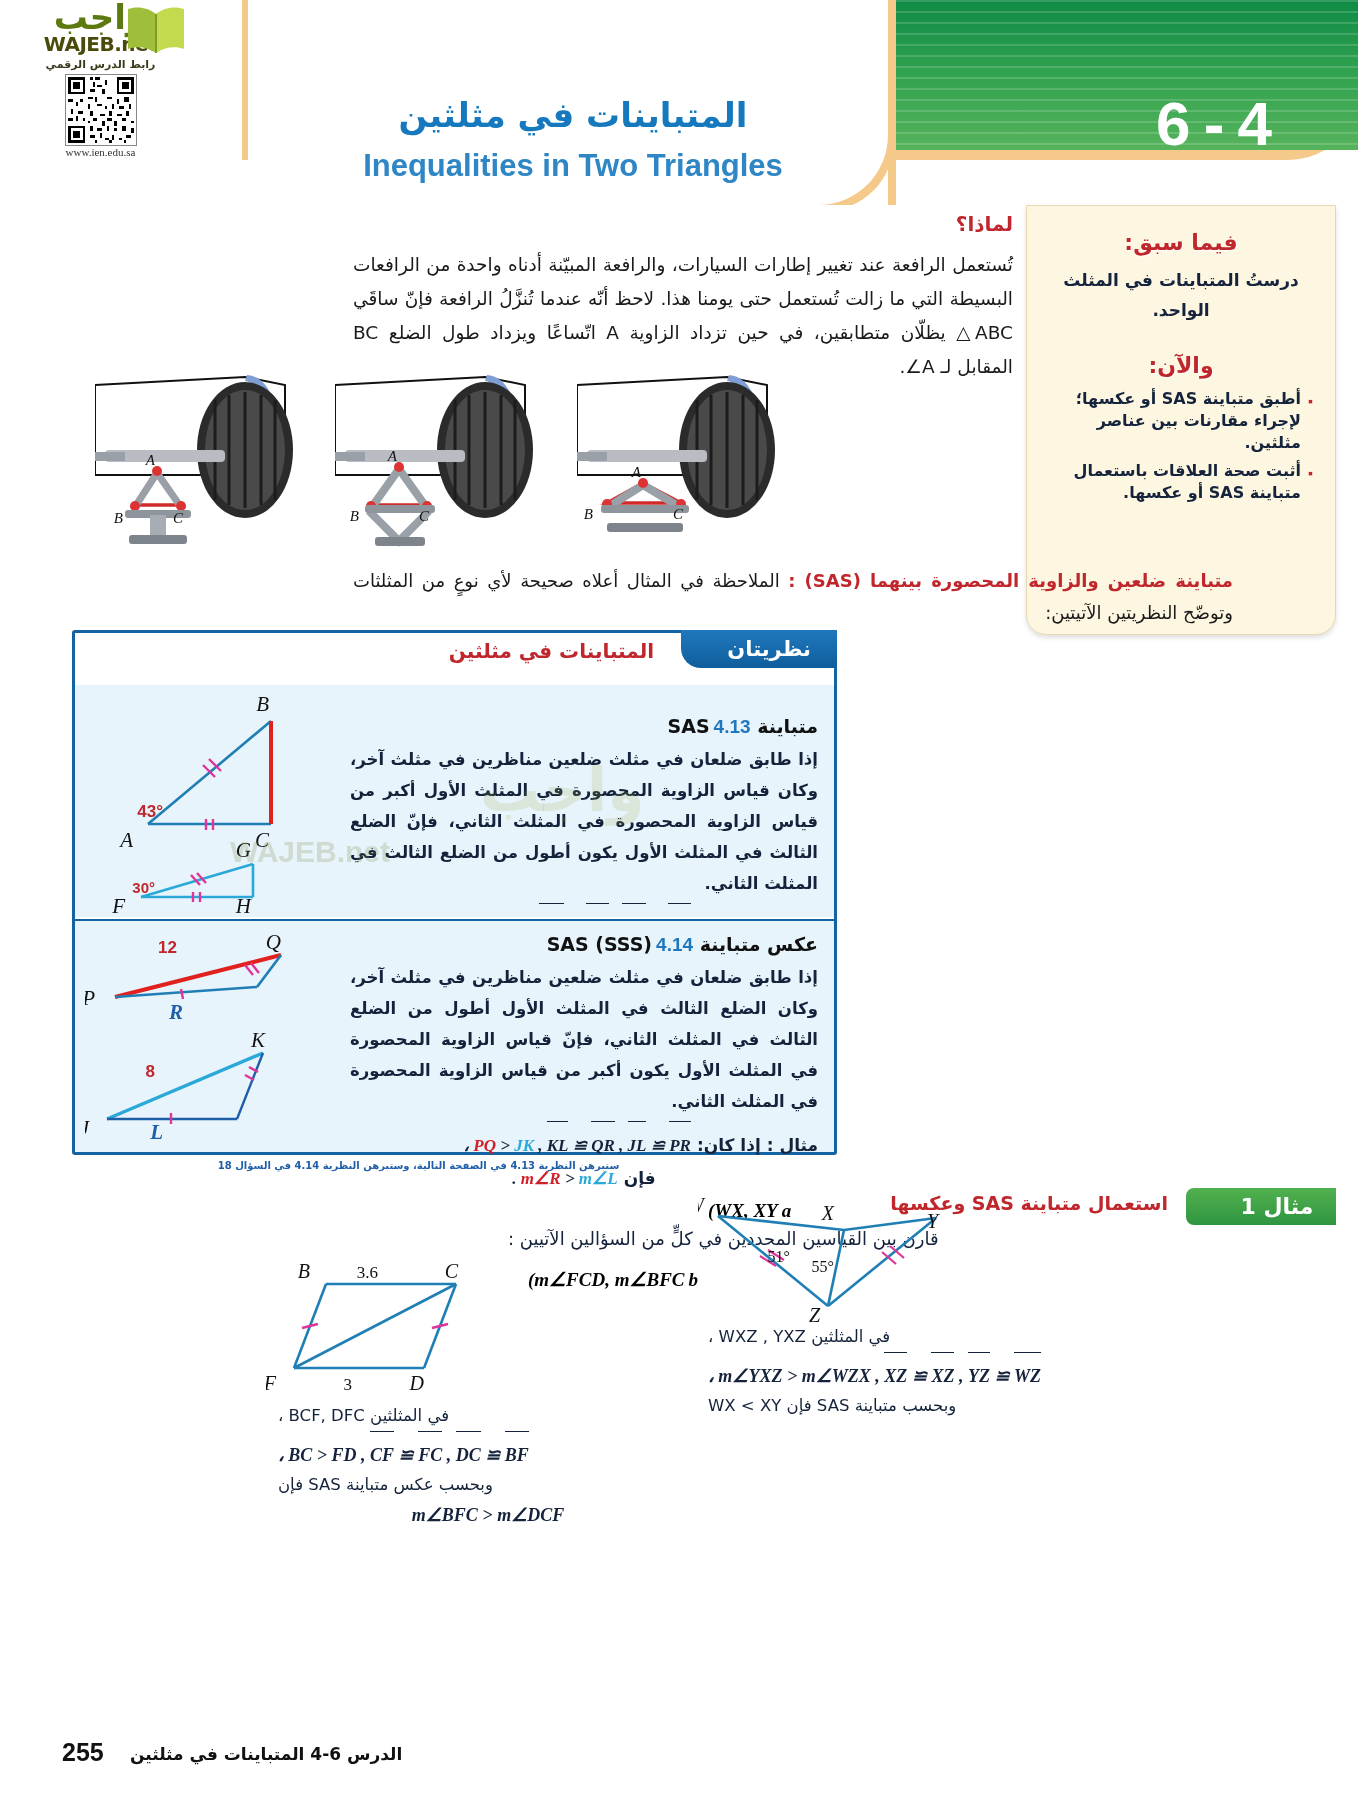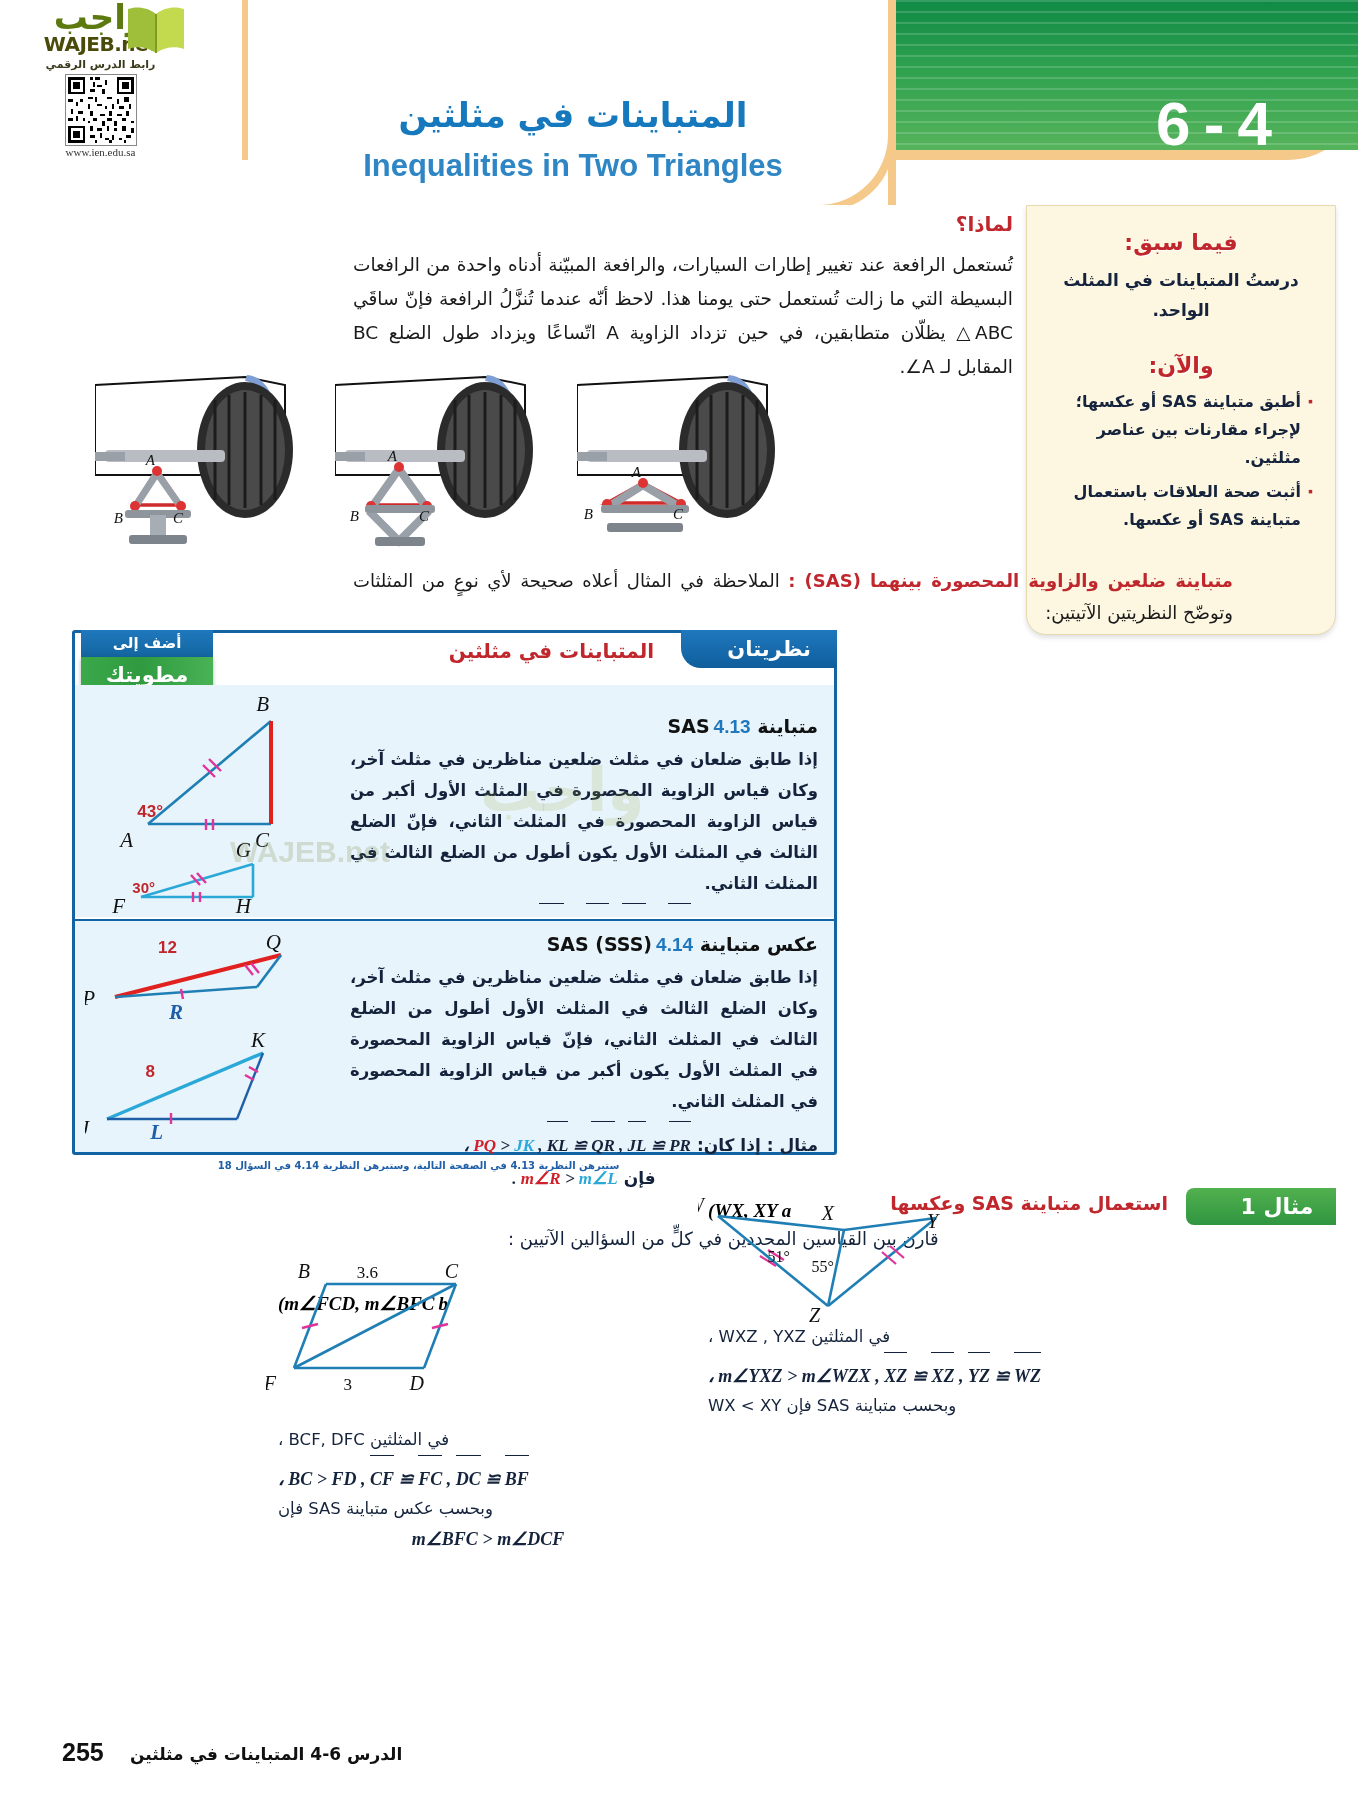--- a/index.html
+++ b/index.html
@@ -72,21 +72,21 @@
   }
   .side-head{
     color:#c0272d; font-weight:bold; font-size:22px;
     font-family:"DejaVu Sans",sans-serif; margin-bottom:10px;
     text-shadow:1px 1px 0 #ffffff;
   }
   .side-head.second{margin-top:28px;}
   .side-text{color:#15243c;font-size:17px;font-weight:bold;line-height:30px;font-family:"DejaVu Sans",sans-serif;}
   .side-li{display:flex;gap:7px;justify-content:flex-start;text-align:right;margin-bottom:6px;}
   .side-bullet{color:#c0272d;font-size:14px;line-height:28px;}
-  .side-li .side-text{flex:1;font-size:16px;line-height:28px;}
+  .side-li .side-text{flex:1;font-size:16px;line-height:22px;}
 
   
   .why-head{
     position:absolute; right:345px; top:212px;
     color:#c0272d; font-weight:bold; font-size:20px;
     font-family:"DejaVu Sans",sans-serif; text-shadow:1px 1px 0 #fff;
   }
   .intro-p{
     position:absolute; right:345px; top:248px; width:660px;
     font-size:18.5px; line-height:34px; color:#1a1a1a; text-align:justify;
@@ -381,24 +381,20 @@
 
 <div class="sas-para">
   <span class="sas-bold">متباينة ضلعين والزاوية المحصورة بينهما (SAS) :</span>
   <span>الملاحظة في المثال أعلاه صحيحة لأي نوعٍ من المثلثات وتوضّح النظريتين الآتيتين:</span>
 </div>
 
 <div class="thm-box">
   <div class="thm-tab">نظريتان</div>
   <div class="thm-title">المتباينات في مثلثين</div>
 
-  <div class="fold-tab">
-    <div class="fold-top">أضف إلى</div>
-    <div class="fold-green">مطويتك</div>
-  </div>
 
   <div class="thm-row r1">
     <div style="position:absolute;right:16px;top:14px;width:468px;margin-top:16px;">
       <div>
         <span class="thm-name">متباينة SAS</span>
         <span class="thm-num">4.13</span>
       </div>
       <div class="thm-body" style="margin-top:6px;">إذا طابق ضلعان في مثلث ضلعين مناظرين في مثلث آخر، وكان قياس الزاوية المحصورة في المثلث الأول أكبر من قياس الزاوية المحصورة في المثلث الثاني، فإنّ الضلع الثالث في المثلث الأول يكون أطول من الضلع الثالث في المثلث الثاني.</div>
       <div class="thm-ex" style="margin-top:4px;text-align:right;">
         <span>مثال :</span>
@@ -508,21 +504,21 @@
     <text x="136" y="78" font-family="Liberation Serif,serif" font-size="16" fill="#111">55°</text>
   </svg>
   <div class="ex-col" style="position:relative;top:100px;text-align:left;width:440px;">
     <div>في المثلثين WXZ , YXZ ،</div>
     <div class="mathit" style="font-size:18px;"><span class="ovl">WZ</span> ≅ <span class="ovl">YZ</span> , <span class="ovl">XZ</span> ≅ <span class="ovl">XZ</span> , m∠YXZ &gt; m∠WZX ،</div>
     <div>وبحسب متباينة SAS فإن WX &lt; XY</div>
   </div>
 </div>
 
 <div style="position:absolute;right:660px;top:1268px;width:420px;">
-  <div style="text-align:left;margin-top:24px;">
+  <div style="text-align:right;">
     <span class="lbl">m∠FCD, m∠BFC</span>
     <span class="lbl">b)</span>
   </div>
   <svg style="position:absolute;left:-12px;top:-10px;" width="240" height="140" viewBox="0 0 240 140">
     <path d="M60 26 L190 26" stroke="#1f7fb5" stroke-width="2.6" fill="none"></path>
     <path d="M60 26 L28 110" stroke="#1f7fb5" stroke-width="2.6" fill="none"></path>
     <path d="M190 26 L158 110" stroke="#1f7fb5" stroke-width="2.6" fill="none"></path>
     <path d="M28 110 L158 110" stroke="#1f7fb5" stroke-width="2.6" fill="none"></path>
     <path d="M28 110 L190 26" stroke="#1f7fb5" stroke-width="2.6" fill="none"></path>
     <path d="M36 70 l16 -4" stroke="#e0339b" stroke-width="2.4"></path>

